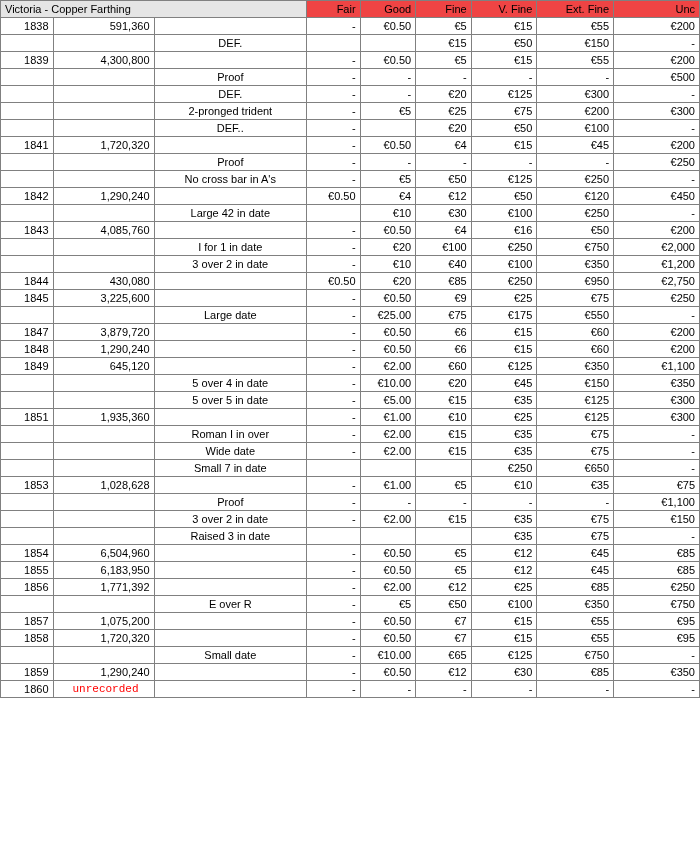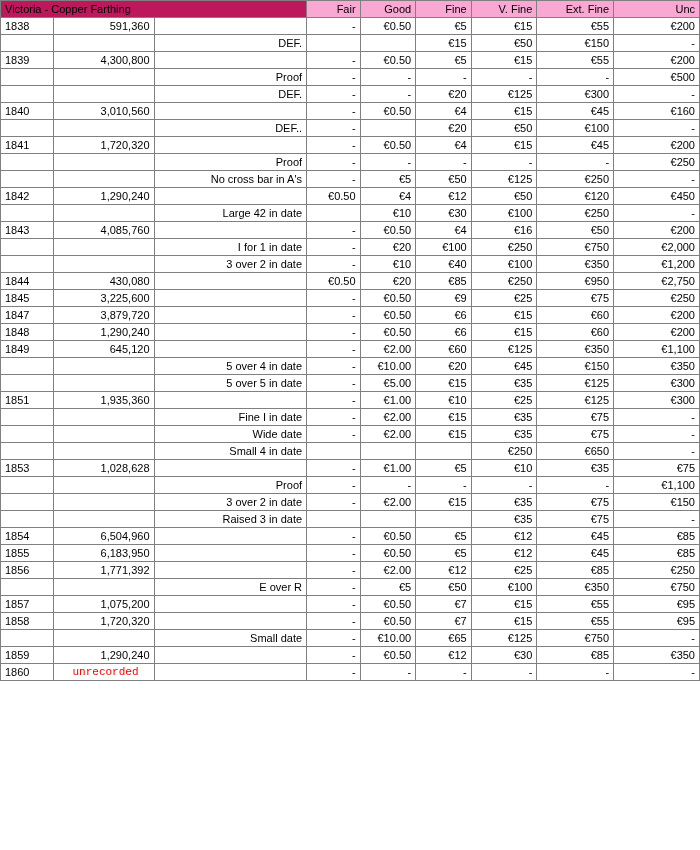--- a/index.html
+++ b/index.html
@@ -24,64 +24,64 @@
     height: 17px;
     padding: 0 4px;
     box-sizing: border-box;
     white-space: nowrap;
     overflow: hidden;
     color: #000000;
     font-weight: normal;
   }
   
   .hdr-title {
-    background: #be185d;
+    background: #e5e5e5;
     font-weight: bold;
     font-size: 15px;
     text-align: left;
     padding-left: 5px;
   }
   .hdr-grade {
-    background: #f9a8d4;
+    background: #ef4444;
     font-weight: bold;
     font-size: 11.5px;
     text-align: right;
     padding-right: 6px;
     margin-top: 33px;
   }
   
   col.c-year   { width: 52px; }
   col.c-mint   { width: 100px; }
   col.c-note   { width: 151px; }
   col.c-fair   { width: 53px; }
   col.c-good   { width: 55px; }
   col.c-fine   { width: 55px; }
   col.c-vf     { width: 65px; }
   col.c-ef     { width: 76px; }
   col.c-unc    { width: 85px; }
 
   td.year {
-    text-align: left;
+    text-align: right;
     font-weight: bold;
     font-size: 11.5px;
   }
   td.mint {
     text-align: right;
     padding-right: 8px;
     font-size: 11.5px;
     margin-left: 9px;
   }
   td.mint.unrecorded {
     color: #ff0000;
     text-align: center;
     padding-right: 0;
     font-family: Liberation Mono, monospace;
   }
   td.note {
-    text-align: right;
+    text-align: center;
     padding-left: 6px;
     font-size: 11.5px;
   }
   td.price {
     text-align: right;
     padding-right: 6px;
     font-size: 11.5px;
   }
 </style>
 </head>
@@ -160,29 +160,29 @@
         <td class="mint"></td>
         <td class="note">DEF.</td>
         <td class="price">-</td>
         <td class="price">-</td>
         <td class="price">€20</td>
         <td class="price">€125</td>
         <td class="price">€300</td>
         <td class="price">-</td>
       </tr>
       <tr>
-        <td class="year">1840</td>
-        <td class="mint">3,010,560</td>
-        <td class="note"></td>
-        <td class="price">-</td>
-        <td class="price">€0.50</td>
-        <td class="price">€4</td>
-        <td class="price">€15</td>
-        <td class="price">€45</td>
-        <td class="price">€160</td>
+        <td class="year"></td>
+        <td class="mint"></td>
+        <td class="note">2-pronged trident</td>
+        <td class="price">-</td>
+        <td class="price">€5</td>
+        <td class="price">€25</td>
+        <td class="price">€75</td>
+        <td class="price">€200</td>
+        <td class="price">€300</td>
       </tr>
       <tr>
         <td class="year"></td>
         <td class="mint"></td>
         <td class="note">DEF..</td>
         <td class="price">-</td>
         <td class="price"></td>
         <td class="price">€20</td>
         <td class="price">€50</td>
         <td class="price">€100</td>
@@ -292,20 +292,31 @@
         <td class="mint">3,225,600</td>
         <td class="note"></td>
         <td class="price">-</td>
         <td class="price">€0.50</td>
         <td class="price">€9</td>
         <td class="price">€25</td>
         <td class="price">€75</td>
         <td class="price">€250</td>
       </tr>
       <tr>
+        <td class="year"></td>
+        <td class="mint"></td>
+        <td class="note">Large date</td>
+        <td class="price">-</td>
+        <td class="price">€25.00</td>
+        <td class="price">€75</td>
+        <td class="price">€175</td>
+        <td class="price">€550</td>
+        <td class="price">-</td>
+      </tr>
+      <tr>
         <td class="year">1847</td>
         <td class="mint">3,879,720</td>
         <td class="note"></td>
         <td class="price">-</td>
         <td class="price">€0.50</td>
         <td class="price">€6</td>
         <td class="price">€15</td>
         <td class="price">€60</td>
         <td class="price">€200</td>
       </tr>
@@ -360,21 +371,21 @@
         <td class="price">-</td>
         <td class="price">€1.00</td>
         <td class="price">€10</td>
         <td class="price">€25</td>
         <td class="price">€125</td>
         <td class="price">€300</td>
       </tr>
       <tr>
         <td class="year"></td>
         <td class="mint"></td>
-        <td class="note">Fine I in date</td>
+        <td class="note">Roman I in over</td>
         <td class="price">-</td>
         <td class="price">€2.00</td>
         <td class="price">€15</td>
         <td class="price">€35</td>
         <td class="price">€75</td>
         <td class="price">-</td>
       </tr>
       <tr>
         <td class="year"></td>
         <td class="mint"></td>
@@ -382,21 +393,21 @@
         <td class="price">-</td>
         <td class="price">€2.00</td>
         <td class="price">€15</td>
         <td class="price">€35</td>
         <td class="price">€75</td>
         <td class="price">-</td>
       </tr>
       <tr>
         <td class="year"></td>
         <td class="mint"></td>
-        <td class="note">Small 4 in date</td>
+        <td class="note">Small 7 in date</td>
         <td class="price"></td>
         <td class="price"></td>
         <td class="price"></td>
         <td class="price">€250</td>
         <td class="price">€650</td>
         <td class="price">-</td>
       </tr>
       <tr>
         <td class="year">1853</td>
         <td class="mint">1,028,628</td>

